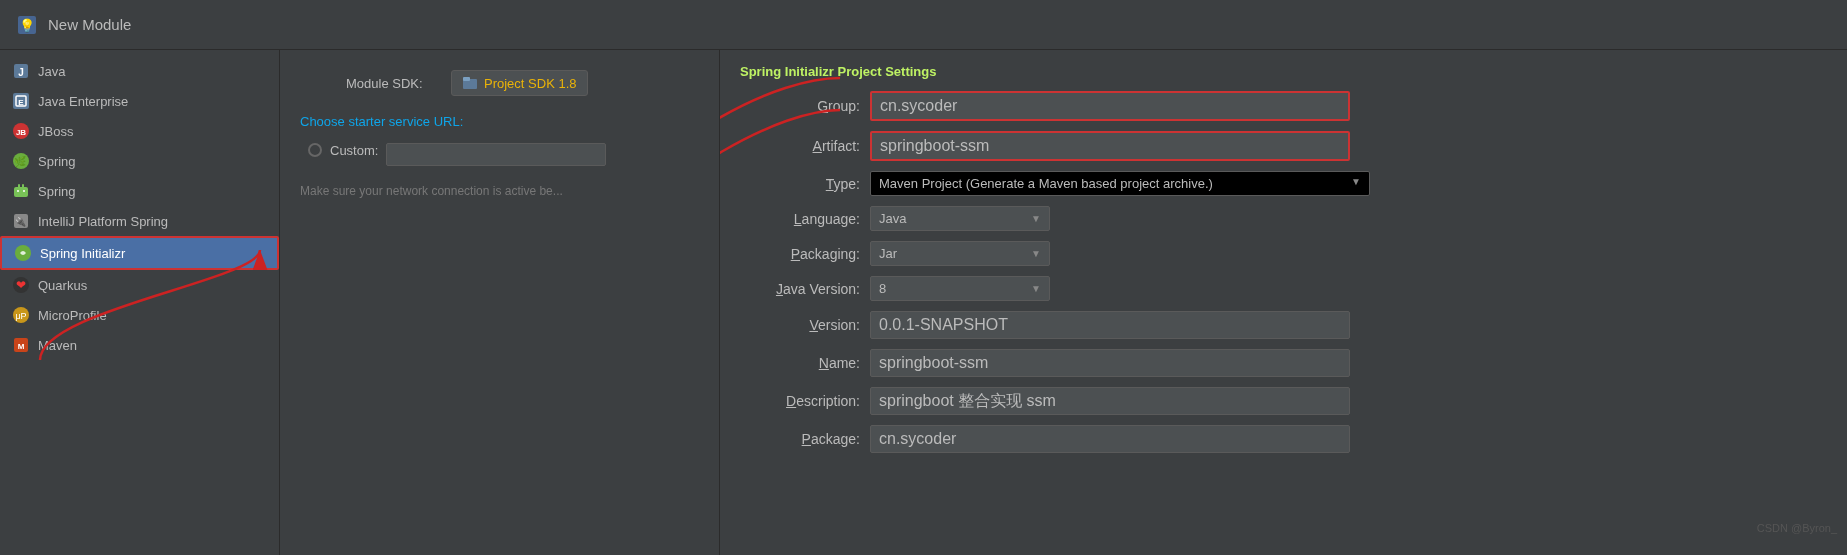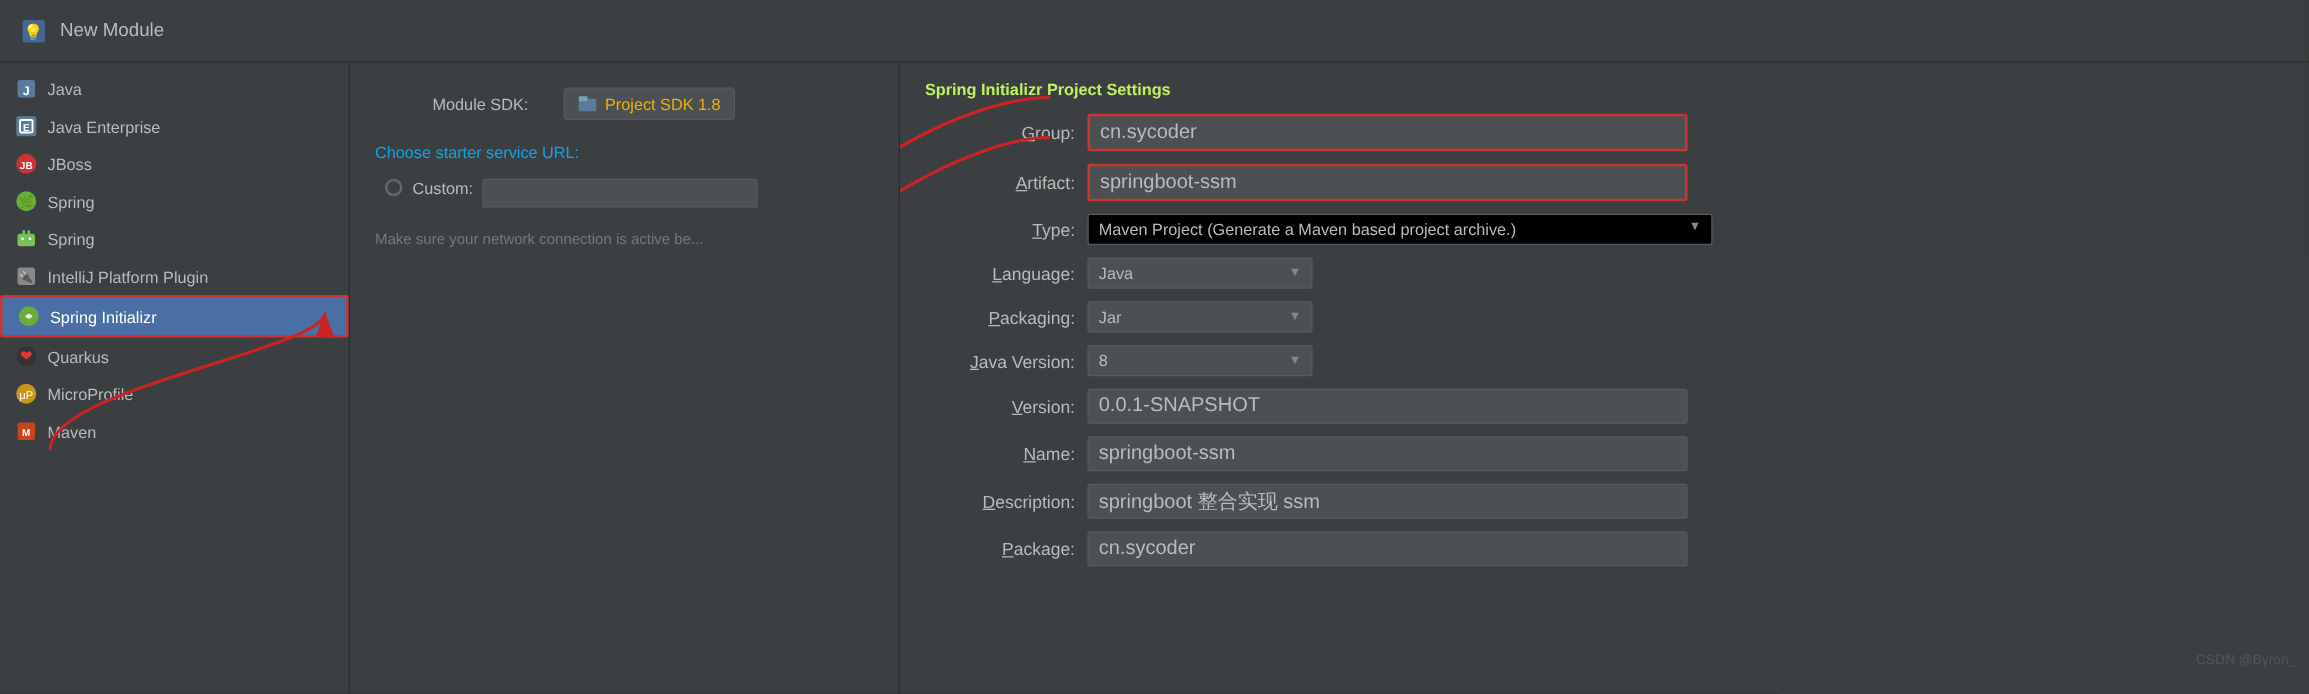--- a/index.html
+++ b/index.html
@@ -349,21 +349,21 @@
         <span>Spring</span>
       </div>
 
       <div class="sidebar-item">
         <div class="sidebar-icon">
           <svg width="18" height="18" viewBox="0 0 18 18">
             <rect x="2" y="2" width="14" height="14" rx="2" fill="#888"></rect>
             <text x="9" y="13" text-anchor="middle" fill="white" font-size="9">🔌</text>
           </svg>
         </div>
-        <span>IntelliJ Platform Plugin</span>
+        <span>IntelliJ Platform Spring</span>
       </div>
 
       <div class="sidebar-item active" style="border: 2px solid #cc3333; border-radius: 2px;">
         <div class="sidebar-icon">
           <svg width="18" height="18" viewBox="0 0 18 18">
             <circle cx="9" cy="9" r="8" fill="#6aad3d"></circle>
             <path d="M6 9 Q9 5 12 9 Q9 13 6 9Z" fill="white" opacity="0.8"></path>
           </svg>
         </div>
         <span>Spring Initializr</span>

